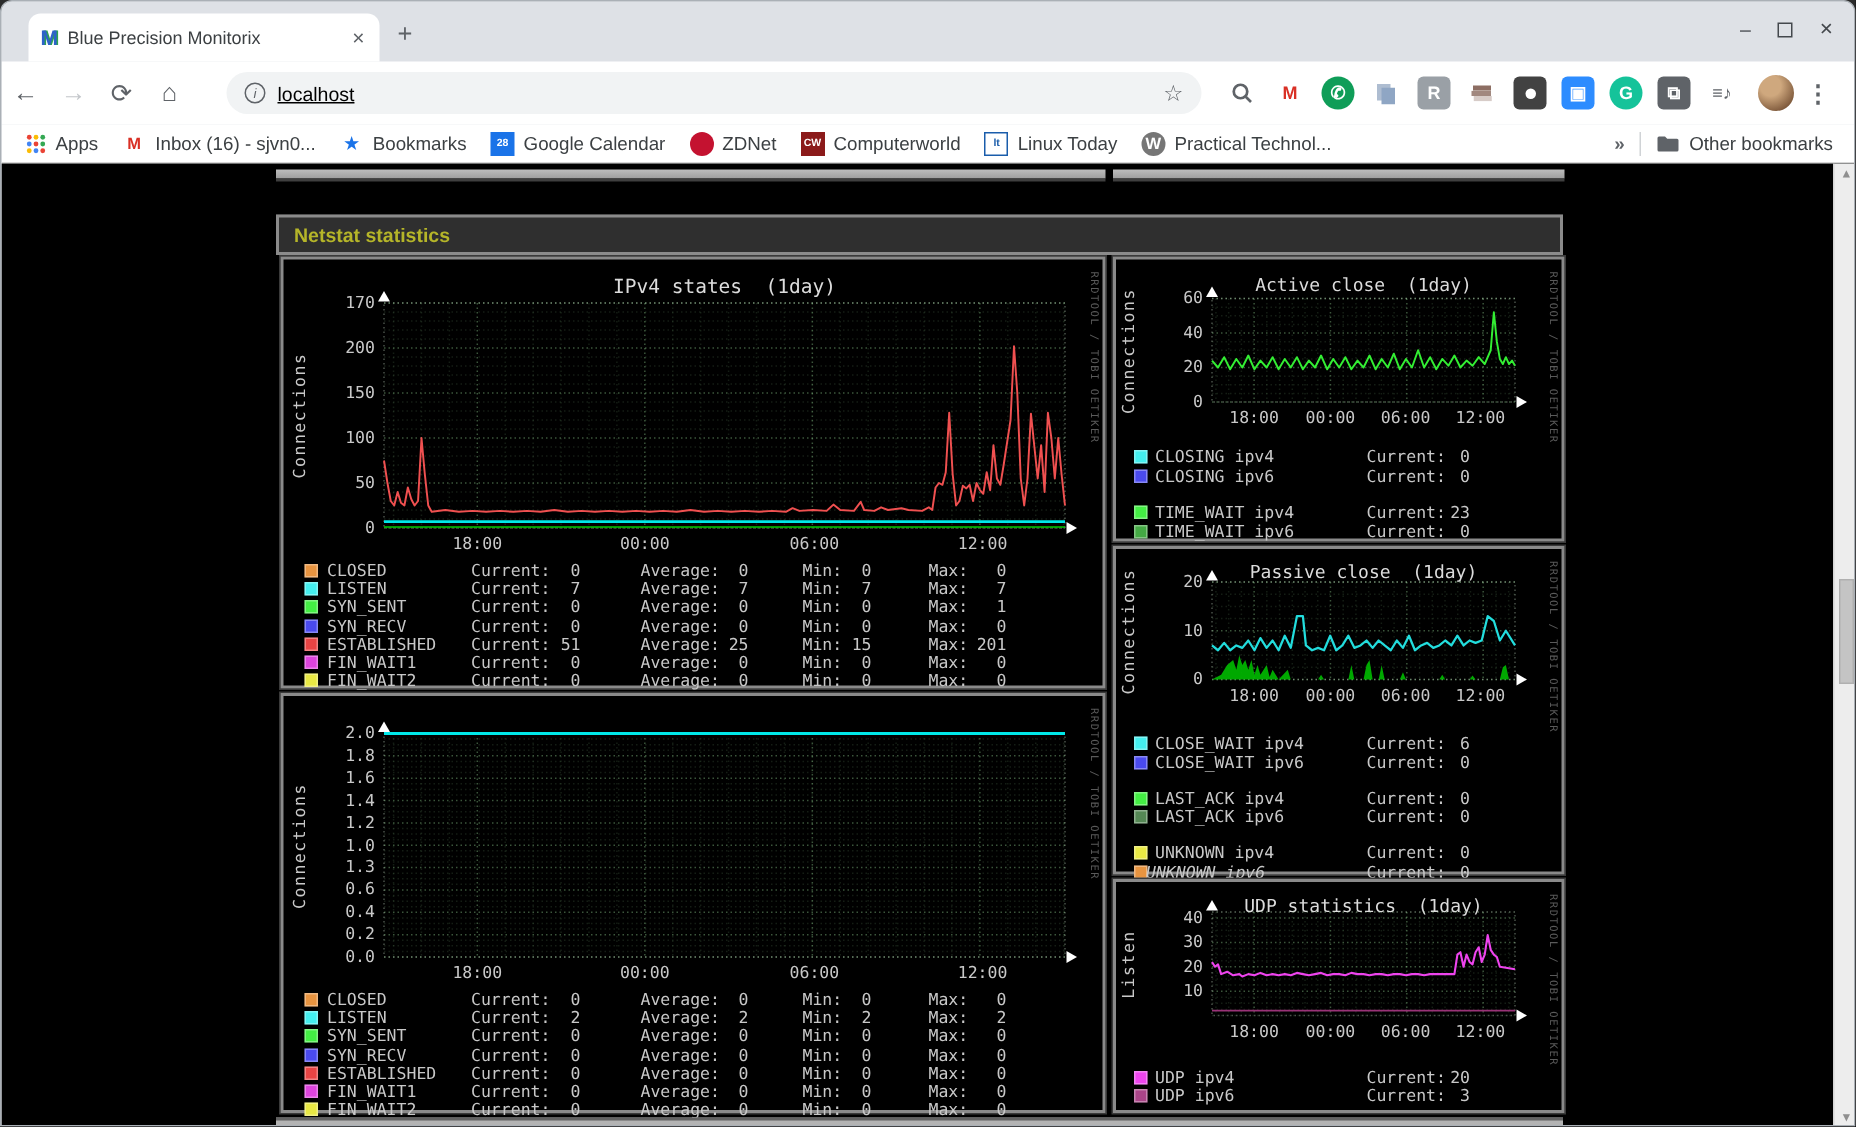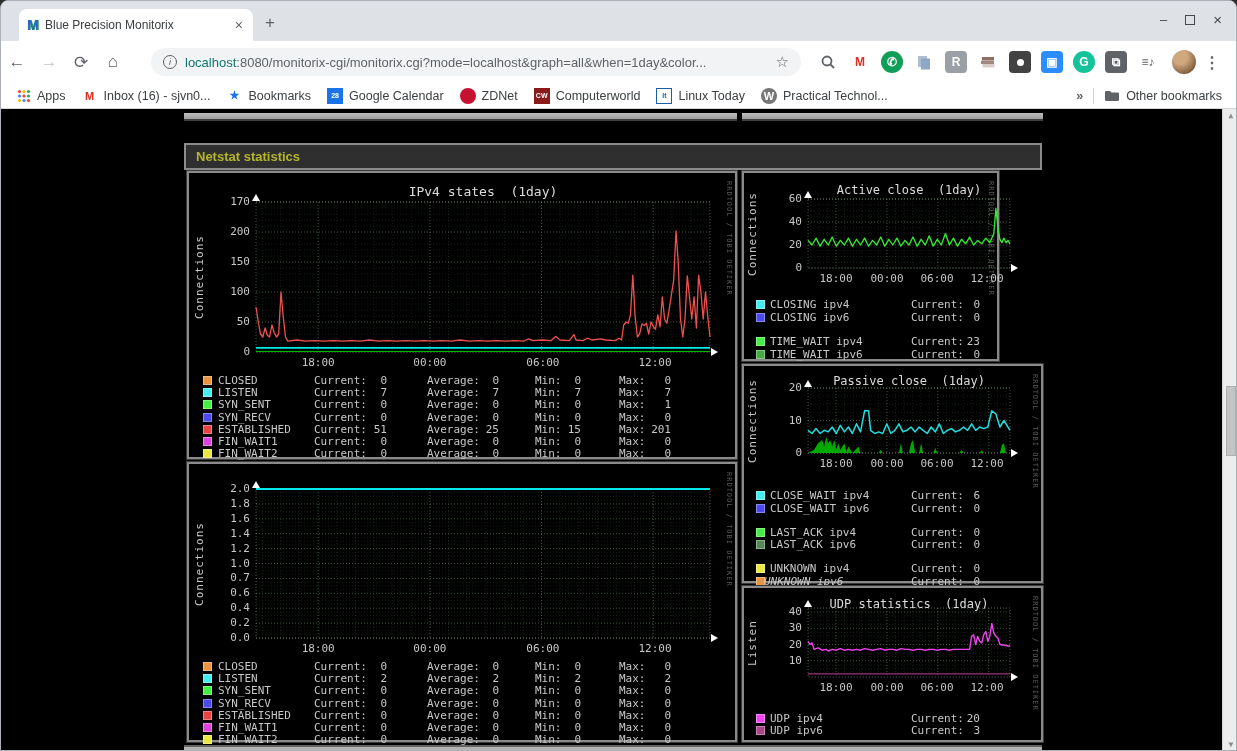--- a/index.html
+++ b/index.html
@@ -17,21 +17,21 @@
   .winctl{position:absolute;right:14px;top:10px;display:flex;gap:18px;color:#44484d;font-size:13px;align-items:center;}
   .winctl .maxbox{width:10px;height:10px;border:1.5px solid #44484d;display:inline-block;}
   
   .toolbar{position:absolute;left:0;top:40px;width:100%;height:42px;background:#fff;display:flex;align-items:center;}
   .navic{width:32px;text-align:center;font-size:17px;color:#5f6368;}
   .navic.disabled{color:#c4c7cb;}
   .urlbar{position:absolute;left:150px;top:7px;width:650px;height:28px;background:#f1f3f4;border-radius:14px;
     display:flex;align-items:center;padding:0 12px;font-size:13px;}
   .infoi{width:14px;height:14px;border:1px solid #5f6368;border-radius:50%;color:#5f6368;font-size:9px;
     display:inline-flex;align-items:center;justify-content:center;margin-right:8px;flex:none;font-style:italic;}
-  .urlhost{color:#0f766e;}
+  .urlhost{color:#000000;text-decoration:underline;}
   .urlrest{color:#5f6368;white-space:nowrap;overflow:hidden;}
   .urlstar{margin-left:auto;color:#5f6368;font-size:15px;}
   .extrow{position:absolute;left:816px;top:0;height:42px;display:flex;align-items:center;gap:10px;}
   .ext{width:22px;height:22px;display:flex;align-items:center;justify-content:center;font-size:12px;
     font-weight:bold;border-radius:4px;position:relative;}
   .avatar{width:24px;height:24px;border-radius:50%;background:radial-gradient(circle at 35% 30%,#cfa87e 30%,#7a5538 75%,#4e3categories0%);background-color:#7a5538;}
   .menudots{color:#5f6368;font-size:16px;font-weight:bold;padding:0 4px;}
   
   .bookmarks{position:absolute;left:0;top:82px;width:100%;height:26px;background:#fff;border-bottom:1px solid #d7d7d7;
     display:flex;align-items:center;font-size:12.5px;color:#3c4043;}
@@ -82,21 +82,20 @@
   </div>
 
   <div class="toolbar">
     <span class="navic">←</span>
     <span class="navic disabled">→</span>
     <span class="navic">⟳</span>
     <span class="navic">⌂</span>
     <div class="urlbar">
       <span class="infoi">i</span>
       <span class="urlhost">localhost</span>
-      <span class="urlrest">:8080/monitorix-cgi/monitorix.cgi?mode=localhost&amp;graph=all&amp;when=1day&amp;color...</span>
       <span class="urlstar">☆</span>
     </div>
     <div class="extrow" id="extrow">
         <div class="ext">
           <svg width="16" height="16" viewBox="0 0 16 16">
             <circle cx="7" cy="7" r="4.5" fill="none" stroke="#5f6368" stroke-width="1.8"></circle>
             <line x1="10.5" y1="10.5" x2="14" y2="14" stroke="#5f6368" stroke-width="1.8"></line>
           </svg>
         </div>
         <div class="ext" style="background: transparent; color: rgb(217, 48, 37);">M</div>
@@ -411,21 +410,21 @@
             <line x1="520.0920000000001" y1="25" x2="520.0920000000001" y2="174" stroke="#9adf9a" stroke-opacity="0.13" stroke-dasharray="1,2" stroke-width="1"></line>
             <rect x="67" y="25" width="454" height="149" fill="none" stroke="#cfe8cf" stroke-opacity="0.35" stroke-dasharray="1,2"></rect>
             <polyline points="67.0,25.0 521.0,25.0" fill="none" stroke="#00e8e8" stroke-width="2" stroke-linejoin="round"></polyline>
           </svg>
           <div class="arrow-up" style="left: 63px; top: 17px;"></div>
           <div class="arrow-right" style="left: 522px; top: 170px;"></div>
           <div class="gtext r" style="left: 19px; top: 168px; width: 42px;">0.0</div>
           <div class="gtext r" style="left: 19px; top: 153.1px; width: 42px;">0.2</div>
           <div class="gtext r" style="left: 19px; top: 138.2px; width: 42px;">0.4</div>
           <div class="gtext r" style="left: 19px; top: 123.3px; width: 42px;">0.6</div>
-          <div class="gtext r" style="left: 19px; top: 108.4px; width: 42px;">0.7</div>
+          <div class="gtext r" style="left: 19px; top: 108.4px; width: 42px;">1.3</div>
           <div class="gtext r" style="left: 19px; top: 93.5px; width: 42px;">1.0</div>
           <div class="gtext r" style="left: 19px; top: 78.6px; width: 42px;">1.2</div>
           <div class="gtext r" style="left: 19px; top: 63.7px; width: 42px;">1.4</div>
           <div class="gtext r" style="left: 19px; top: 48.8px; width: 42px;">1.6</div>
           <div class="gtext r" style="left: 19px; top: 33.9px; width: 42px;">1.8</div>
           <div class="gtext r" style="left: 19px; top: 19px; width: 42px;">2.0</div>
           <div class="gtext c" style="left: 104.198px; top: 179px; width: 50px;">18:00</div>
           <div class="gtext c" style="left: 215.882px; top: 179px; width: 50px;">00:00</div>
           <div class="gtext c" style="left: 328.928px; top: 179px; width: 50px;">06:00</div>
           <div class="gtext c" style="left: 441.066px; top: 179px; width: 50px;">12:00</div>
@@ -493,21 +492,21 @@
           <div class="gtext" style="left: 29px; top: 270.2px;">FIN_WAIT2</div>
           <div class="gtext" style="left: 125px; top: 270.2px;">Current:</div>
           <div class="gtext r" style="left: 150px; top: 270.2px; width: 48px;">0</div>
           <div class="gtext" style="left: 238px; top: 270.2px;">Average:</div>
           <div class="gtext r" style="left: 262px; top: 270.2px; width: 48px;">0</div>
           <div class="gtext" style="left: 346px; top: 270.2px;">Min:</div>
           <div class="gtext r" style="left: 356px; top: 270.2px; width: 36px;">0</div>
           <div class="gtext" style="left: 430px; top: 270.2px;">Max:</div>
           <div class="gtext r" style="left: 440px; top: 270.2px; width: 42px;">0</div>
         </div>
-        <div class="graph-box" style="left: 741px; top: 62px; width: 257px; height: 190px;">
+        <div class="graph-box" style="left: 741px; top: 62px; width: 301px; height: 190px;">
           <div class="gtitle" style="left: 64px; top: 10px; width: 202px; font-size: 12px;">Active close  (1day)</div>
           <div class="gylabel" style="left: 2px; top: 60.5px; transform: translateY(-50%) rotate(180deg);">Connections</div>
           <div class="wmark" style="right: 2px; top: 8px;">RRDTOOL / TOBI OETIKER</div>
           <svg width="297" height="186" style="position: absolute; left: 0px; top: 0px;">
             <line x1="64" y1="95" x2="266" y2="95" stroke="#9adf9a" stroke-opacity="0.38" stroke-dasharray="1,2" stroke-width="1"></line>
             <line x1="64" y1="89.25" x2="266" y2="89.25" stroke="#9adf9a" stroke-opacity="0.13" stroke-dasharray="1,2" stroke-width="1"></line>
             <line x1="64" y1="83.5" x2="266" y2="83.5" stroke="#9adf9a" stroke-opacity="0.13" stroke-dasharray="1,2" stroke-width="1"></line>
             <line x1="64" y1="77.75" x2="266" y2="77.75" stroke="#9adf9a" stroke-opacity="0.13" stroke-dasharray="1,2" stroke-width="1"></line>
             <line x1="64" y1="72" x2="266" y2="72" stroke="#9adf9a" stroke-opacity="0.38" stroke-dasharray="1,2" stroke-width="1"></line>
             <line x1="64" y1="66.25" x2="266" y2="66.25" stroke="#9adf9a" stroke-opacity="0.13" stroke-dasharray="1,2" stroke-width="1"></line>

